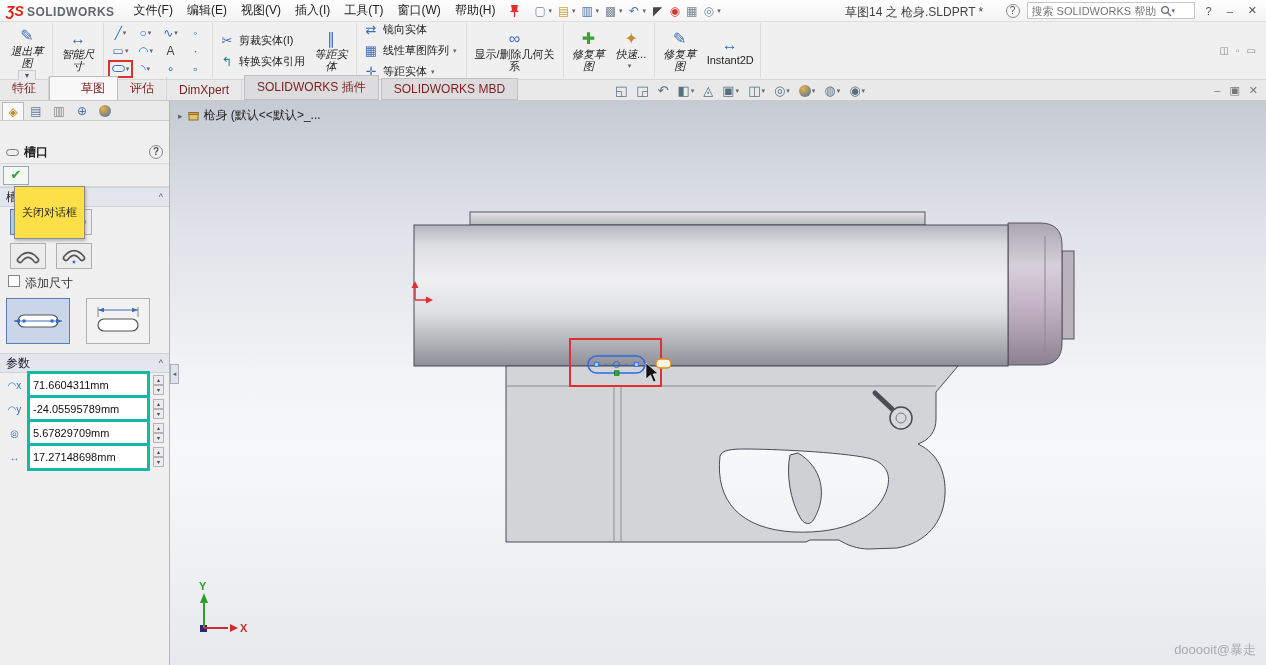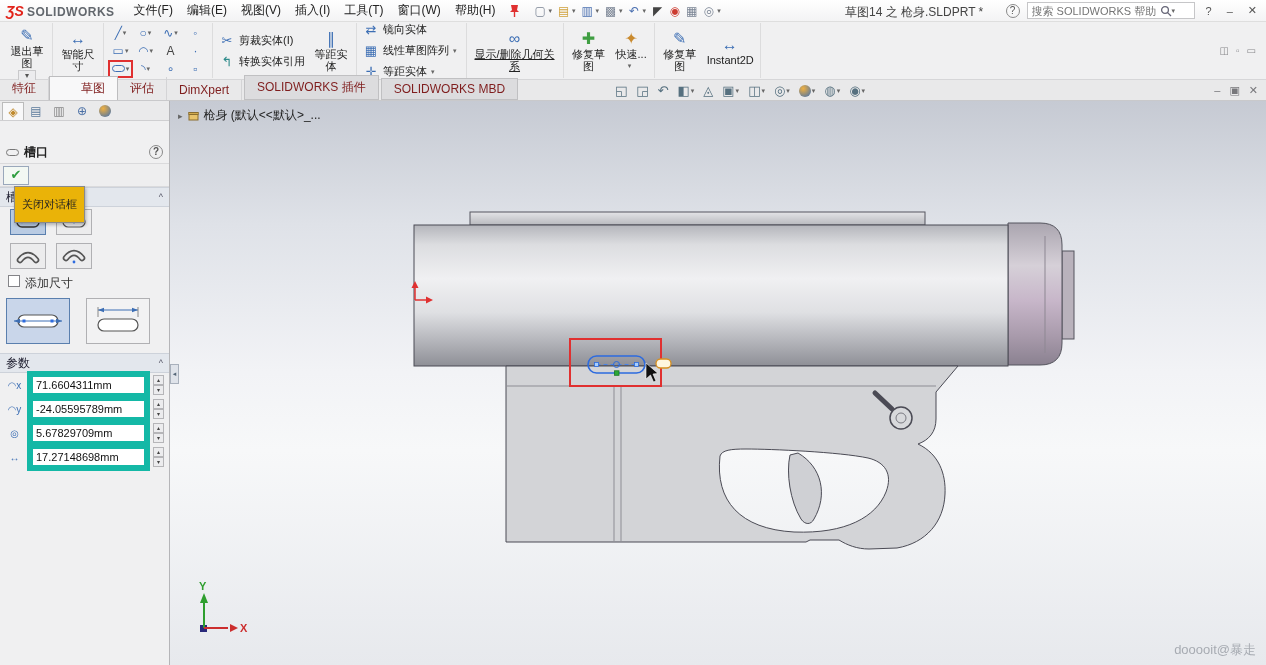--- a/index.html
+++ b/index.html
@@ -24,22 +24,22 @@
   .search-box input { border:none; outline:none; background:transparent; font-size:11px; color:#555; width:128px; }
   .win-btn { font-size:11px; color:#555; padding:0 4px; }
 
   
   .ribbon { position:absolute; top:22px; left:0; right:0; height:58px; background:#f0f0f1; border-bottom:1px solid #d6d6d8; display:flex; align-items:stretch; padding:1px 2px; z-index:20; }
   .rgroup { display:flex; align-items:center; padding:0 4px; border-right:1px solid #dcdcdd; gap:3px; }
   .gcol { display:flex; flex-direction:column; align-items:center; justify-content:space-between; height:100%; padding:2px 0; }
   .bigbtn { display:flex; flex-direction:column; align-items:center; justify-content:center; text-align:center; font-size:11px; line-height:12px; color:#222; padding:1px 3px; cursor:default; }
   .bigbtn .bicon { font-size:16px; height:19px; line-height:19px; }
   .blabel { max-width:46px; }
-  .blabel.w34 { max-width:36px; }
-  .blabel.w80 { max-width:82px;text-decoration:underline; }
+  .blabel.w34 { max-width:36px;font-style:italic; }
+  .blabel.w80 { max-width:82px; }
   .ic-blue{color:#3c6eb4} .ic-teal{color:#2e8b8b} .ic-orange{color:#c98a2e} .ic-green{color:#3f9e42}
   .flyout { font-size:8px; color:#555; border:1px solid #c9c9cb; background:#ececee; padding:0 6px; line-height:10px; }
   .egrid { display:grid; grid-template-columns:repeat(4,25px); grid-template-rows:repeat(3,18px); align-content:center; }
   .ecell { display:flex; align-items:center; justify-content:center; gap:1px; font-size:12px; color:#3c6eb4; cursor:default; }
   .ecell .caret { margin:0; }
   .ecell.red-marked { border:2px solid #e03030; }
   .pill-icon { width:13px; height:7px; border:1.5px solid #3c6eb4; border-radius:4px; display:inline-block; }
   .pill-icon.gray { border-color:#777; }
   .stack { display:flex; flex-direction:column; justify-content:center; gap:4px; }
   .srow { display:flex; align-items:center; gap:4px; font-size:11px; color:#222; padding:1px 2px; cursor:default; }
@@ -62,32 +62,32 @@
   .pm-tabs { height:20px; background:#eaeaeb; border-bottom:1px solid #cfcfd1; display:flex; align-items:flex-end; padding-left:2px; gap:1px; }
   .pm-tab { width:22px; height:18px; display:flex; align-items:center; justify-content:center; font-size:12px; color:#4a6fa5; cursor:default; }
   .pm-tab.active { background:#f8f8f9; border:1px solid #bbb; border-bottom:none; }
   .pm-spacer { height:20px; }
   .pm-title { display:flex; align-items:center; gap:5px; padding:4px 6px; font-weight:bold; font-size:12px; color:#222; height:22px; }
   .pm-title .help-circle { margin-left:auto; }
   .pm-confirm-row { display:flex; padding:2px 3px; border-top:1px solid #dadadc; border-bottom:1px solid #dadadc; background:#eeeeef; height:24px; }
   .confirm-btn { width:26px; height:19px; border:1px solid #9aa8bb; background:#f3f8f3; color:#2e9e3e; font-size:13px; line-height:16px; text-align:center; cursor:default; }
   .group-header { display:flex; align-items:center; padding:3px 6px; background:#e3e7ed; border-top:1px solid #cdd2da; border-bottom:1px solid #cdd2da; font-size:12px; color:#223; height:20px; }
   .chev { margin-left:auto; font-size:9px; color:#556; }
-  .tooltip { position:absolute; left:14px; top:85px; background:#eab308; border:1px solid #8a8a8a; box-shadow:1px 2px 3px rgba(0,0,0,.25); font-size:11px; color:#222; padding:10px 7px; z-index:15; white-space:nowrap; }
+  .tooltip { position:absolute; left:14px; top:85px; background:#fde047; border:1px solid #8a8a8a; box-shadow:1px 2px 3px rgba(0,0,0,.25); font-size:11px; color:#222; padding:18px 7px; z-index:15; white-space:nowrap; }
   .slot-types { display:grid; grid-template-columns:36px 36px; gap:8px 10px; padding:8px 10px; height:64px; align-content:center; }
   .stbtn { width:36px; height:26px; border:1px solid #b0b0b3; background:#ececed; display:flex; align-items:center; justify-content:center; cursor:default; }
   .stbtn.selected { background:#b9cbe3; border-color:#5a7fae; }
   .add-dim { display:flex; align-items:flex-start; gap:5px; padding:4px 8px; font-size:12px; height:22px; }
   .checkbox { width:12px; height:12px; border:1px solid #848488; background:#fff; display:inline-block; }
   .previews { display:flex; gap:16px; padding:5px 6px 9px; height:60px; }
   .pvbtn { width:64px; height:46px; border:1px solid #b0b0b3; background:#f2f2f3; display:flex; align-items:center; justify-content:center; cursor:default; }
   .pvbtn.selected { background:#c9d6ea; border-color:#5a7fae; }
   .param-row { display:flex; align-items:center; gap:3px; padding:3px 5px; height:24px; }
   .param-icon { width:19px; font-size:10px; color:#3c6eb4; text-align:center; }
-  .param-field { flex:1; border:6px solid #14b8a6; background:#fff; height:28px; display:flex; }
+  .param-field { flex:1; border:3px solid #14b8a6; background:#fff; height:28px; display:flex; }
   .param-field input { flex:1; width:100px; border:none; outline:none; background:transparent; font-size:11px; color:#111; padding:0 3px; }
   .spinner { width:11px; display:flex; flex-direction:column; }
   .spinner span { font-size:6px; line-height:8px; text-align:center; color:#444; border:1px solid #b5b5b8; background:#ececee; cursor:default; }
 
   
   .viewport { position:absolute; top:101px; left:170px; width:1096px; height:564px; overflow:hidden;
     background:linear-gradient(180deg,#c6cad3 0%,#dfe2e8 22%,#f2f3f6 48%,#f7f8f9 62%,#e7e9ed 100%); }
   .gun-svg { position:absolute; inset:0; width:100%; height:100%; }
   .breadcrumb { position:absolute; left:8px; top:6px; display:flex; align-items:center; gap:4px; font-size:12px; color:#222; z-index:5; }
   .expander { font-size:9px; color:#666; }

